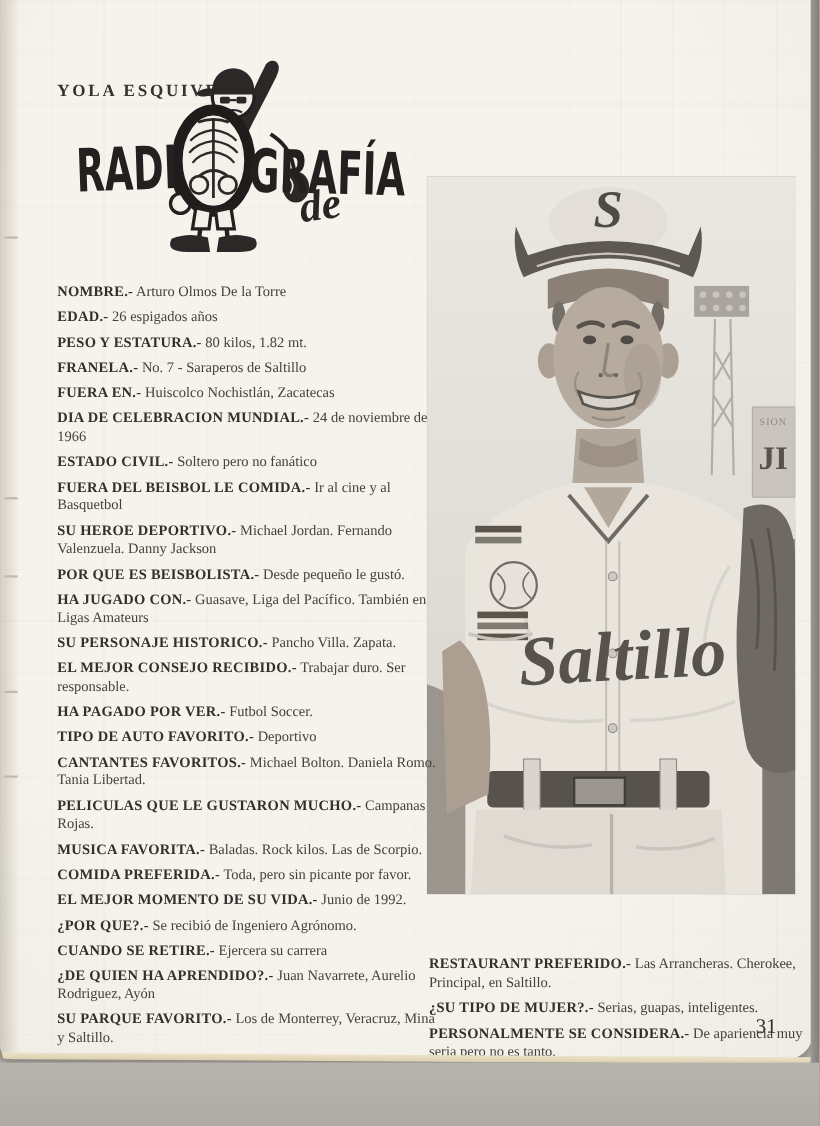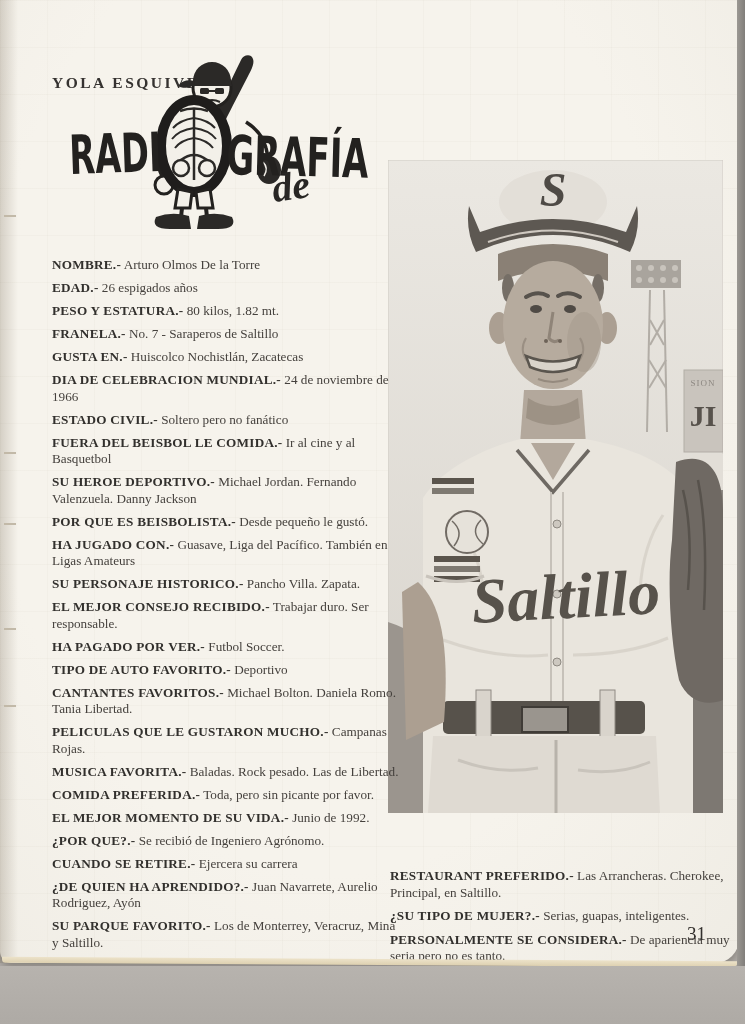--- a/index.html
+++ b/index.html
@@ -219,34 +219,34 @@
       <path d="M288,302 C320,290 335,312 335,352 L335,540 C318,547 299,541 291,520 C282,478 279,420 284,380 Z" fill="#6f6963"></path>
       <path d="M295,330 Q305,370 300,430 M310,320 Q320,370 316,450" fill="none" stroke="#57524c" stroke-width="2.5"></path>
     </g>
   </svg>
 
   <div class="qa-col qa-left">
     <div class="qa"><b>NOMBRE.-</b> <span>Arturo Olmos De la Torre</span></div>
     <div class="qa"><b>EDAD.-</b> <span>26 espigados años</span></div>
     <div class="qa"><b>PESO Y ESTATURA.-</b> <span>80 kilos, 1.82 mt.</span></div>
     <div class="qa"><b>FRANELA.-</b> <span>No. 7 - Saraperos de Saltillo</span></div>
-    <div class="qa"><b>GUSTA EN.-</b> <span>Huiscolco Nochistlán, Zacatecas</span></div>
+    <div class="qa"><b>FUERA EN.-</b> <span>Huiscolco Nochistlán, Zacatecas</span></div>
     <div class="qa"><b>DIA DE CELEBRACION MUNDIAL.-</b> <span>24 de noviembre de 1966</span></div>
     <div class="qa"><b class="it">ESTADO CIVIL.-</b> <span>Soltero pero no fanático</span></div>
     <div class="qa"><b>FUERA DEL BEISBOL LE COMIDA.-</b> <span>Ir al cine y al Basquetbol</span></div>
     <div class="qa"><b>SU HEROE DEPORTIVO.-</b> <span>Michael Jordan. Fernando Valenzuela. Danny Jackson</span></div>
     <div class="qa"><b>POR QUE ES BEISBOLISTA.-</b> <span>Desde pequeño le gustó.</span></div>
     <div class="qa"><b>HA JUGADO CON.-</b> <span>Guasave, Liga del Pacífico. También en Ligas Amateurs</span></div>
     <div class="qa"><b>SU PERSONAJE HISTORICO.-</b> <span>Pancho Villa. Zapata.</span></div>
     <div class="qa"><b>EL MEJOR CONSEJO RECIBIDO.-</b> <span>Trabajar duro. Ser responsable.</span></div>
     <div class="qa"><b>HA PAGADO POR VER.-</b> <span>Futbol Soccer.</span></div>
     <div class="qa"><b>TIPO DE AUTO FAVORITO.-</b> <span>Deportivo</span></div>
     <div class="qa"><b>CANTANTES FAVORITOS.-</b> <span>Michael Bolton. Daniela Romo. Tania Libertad.</span></div>
     <div class="qa"><b>PELICULAS QUE LE GUSTARON MUCHO.-</b> <span>Campanas Rojas.</span></div>
-    <div class="qa"><b>MUSICA FAVORITA.-</b> <span>Baladas. Rock pesado. Las de Libertad.</span></div>
+    <div class="qa"><b>MUSICA FAVORITA.-</b> <span>Baladas. Rock kilos. Las de Scorpio.</span></div>
     <div class="qa"><b>COMIDA PREFERIDA.-</b> <span>Toda, pero sin picante por favor.</span></div>
     <div class="qa"><b>EL MEJOR MOMENTO DE SU VIDA.-</b> <span>Junio de 1992.</span></div>
     <div class="qa"><b>¿POR QUE?.-</b> <span>Se recibió de Ingeniero Agrónomo.</span></div>
     <div class="qa"><b>CUANDO SE RETIRE.-</b> <span>Ejercera su carrera</span></div>
     <div class="qa"><b>¿DE QUIEN HA APRENDIDO?.-</b> <span>Juan Navarrete, Aurelio Rodriguez, Ayón</span></div>
     <div class="qa"><b>SU PARQUE FAVORITO.-</b> <span>Los de Monterrey, Veracruz, Mina y Saltillo.</span></div>
   </div>
 
   <div class="qa-col qa-right">
     <div class="qa"><b>RESTAURANT PREFERIDO.-</b> <span>Las Arrancheras. Cherokee, Principal, en Saltillo.</span></div>

